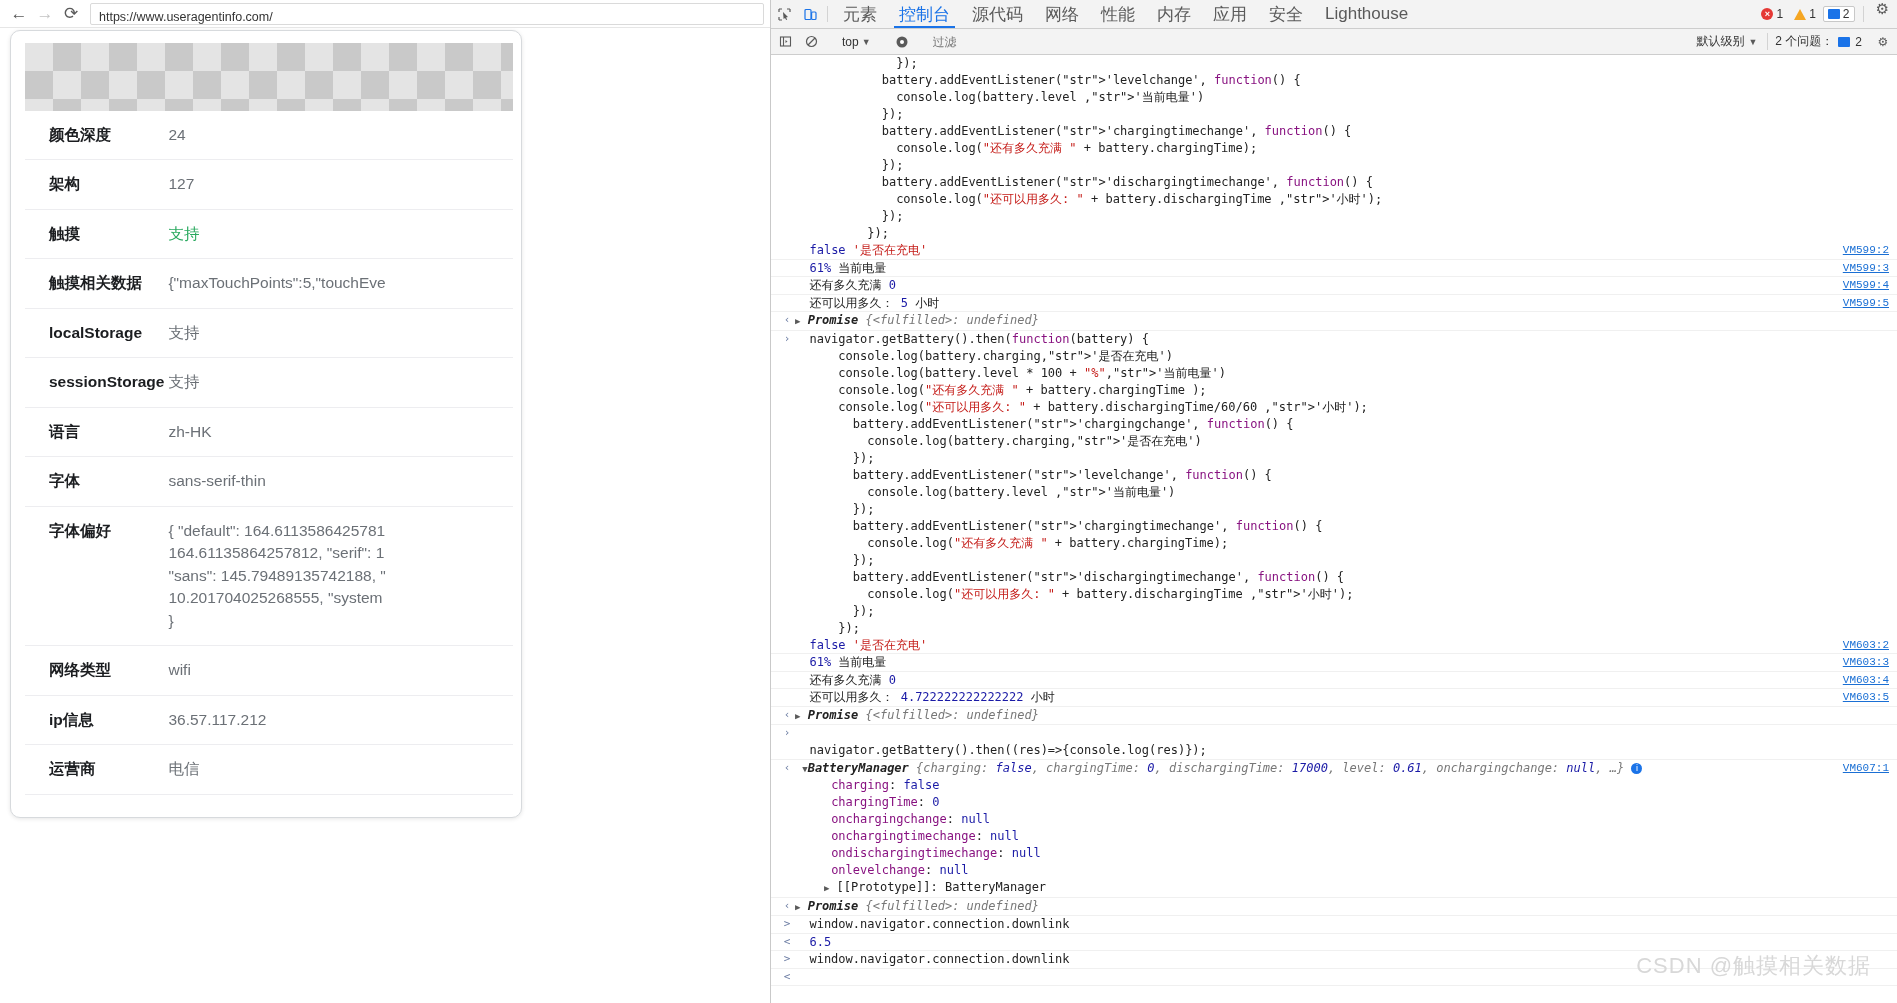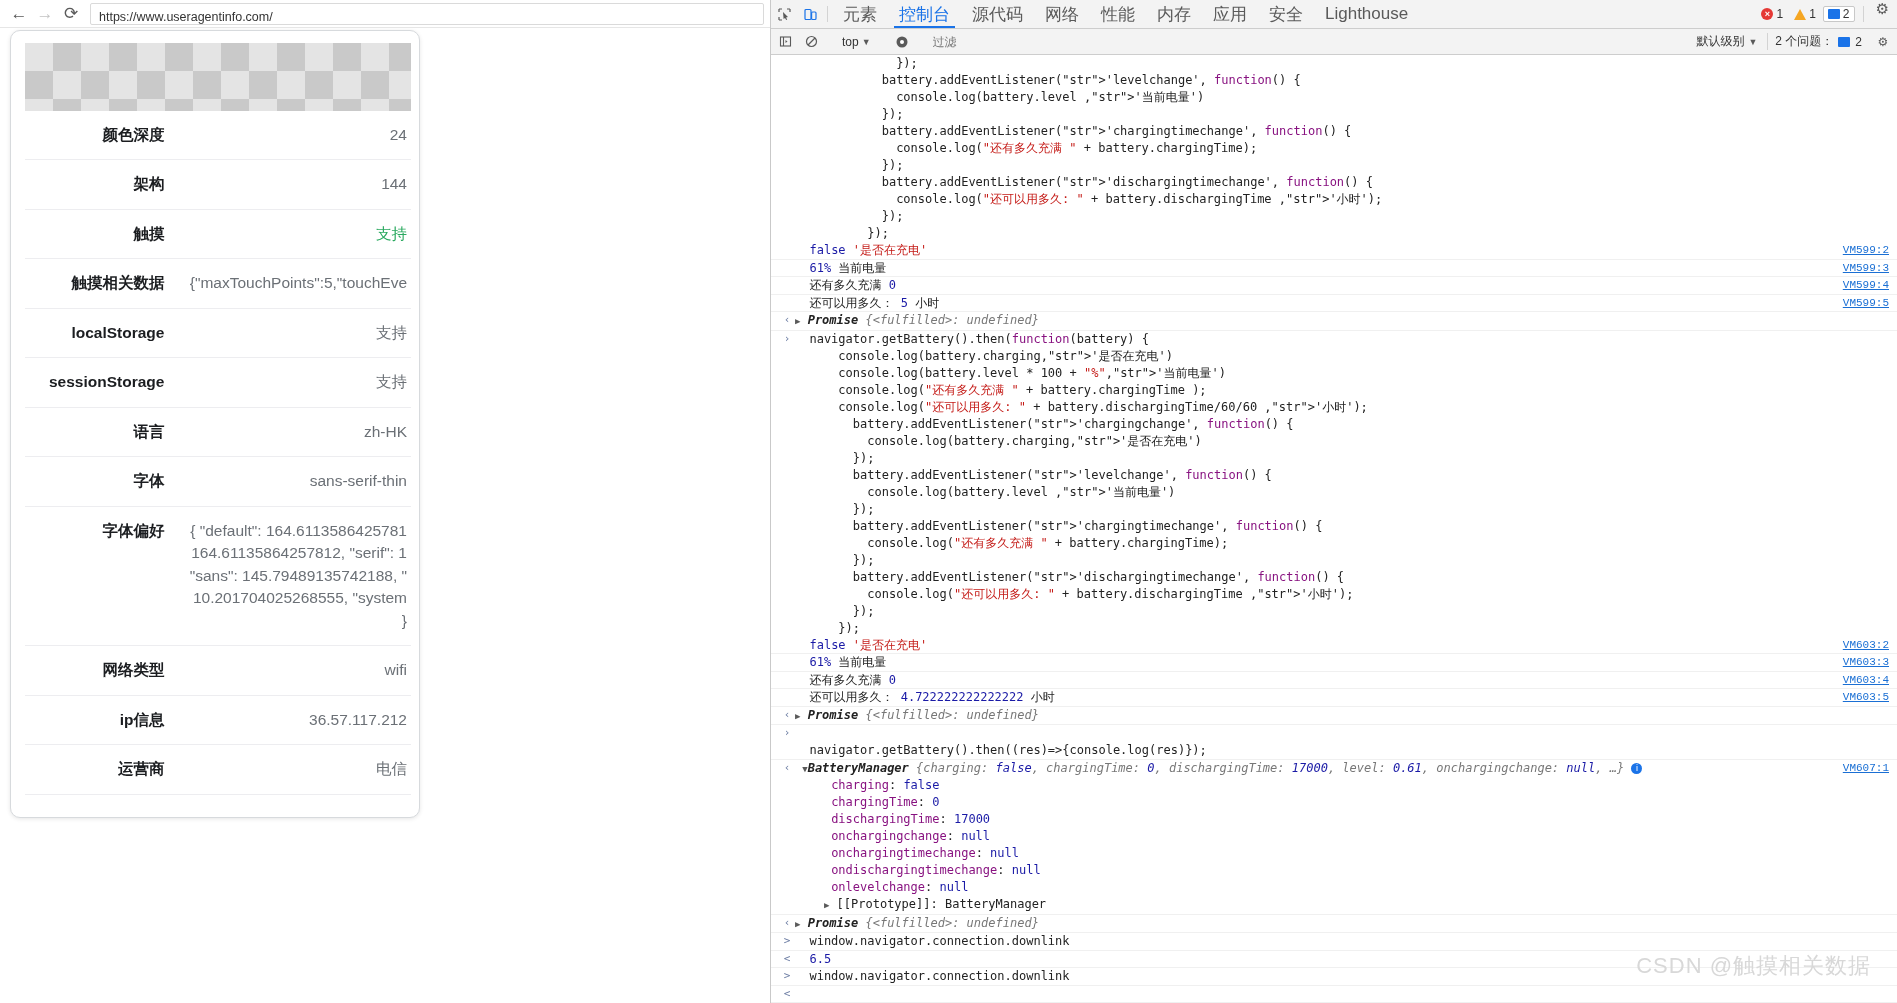--- a/index.html
+++ b/index.html
@@ -29,27 +29,26 @@
     border: 1px solid #dadada; border-radius: 2px;
     background: #fff; display: flex; align-items: flex-end;
     padding: 0 8px; font-size: 12.5px; color: #333;
     font-family: "Liberation Sans", sans-serif;
   }
 
   .page-area { position: relative; height: 975px; background: #fff; overflow: hidden; }
 
   .phone-frame {
     position: absolute; left: 10px; top: 2px;
-    width: 410px; height: 788px;
+    width: 512px; height: 788px;
     background: #fff;
     border: 1px solid #d7dadd;
     border-radius: 10px;
     box-shadow: 0 1px 4px rgba(0,0,0,.10);
     overflow: hidden;
-    text-align: right;
   }
   .phone-inner {
     position: absolute; left: 14px; top: 12px; right: 8px; bottom: 0;
     overflow: hidden;
   }
   .broken-img {
     height: 68px; width: 100%;
     background-image:
       linear-gradient(45deg, #c9c9c9 25%, transparent 25%, transparent 75%, #c9c9c9 75%),
       linear-gradient(45deg, #c9c9c9 25%, transparent 25%, transparent 75%, #c9c9c9 75%);
@@ -201,21 +200,21 @@
         <div class="phone-inner">
           <div class="broken-img"></div>
           <table class="tbl">
             <tbody id="info-rows">
                 <tr>
                   <td class="k">颜色深度</td>
                   <td class="v ">24</td>
                 </tr>
                 <tr>
                   <td class="k">架构</td>
-                  <td class="v ">144</td>
+                  <td class="v ">127</td>
                 </tr>
                 <tr>
                   <td class="k">触摸</td>
                   <td class="v ok">支持</td>
                 </tr>
                 <tr>
                   <td class="k">触摸相关数据</td>
                   <td class="v ">{"maxTouchPoints":5,"touchEve</td>
                 </tr>
                 <tr>
@@ -529,24 +528,20 @@
           <div class="cline nb">
             <div class="gutter"></div>
             <div class="cmain">     <span class="prop">charging</span>: <span class="bool">false</span></div>
           </div>
           <div class="cline nb">
             <div class="gutter"></div>
             <div class="cmain">     <span class="prop">chargingTime</span>: <span class="num">0</span></div>
           </div>
           <div class="cline nb">
             <div class="gutter"></div>
-            <div class="cmain">     <span class="prop">dischargingTime</span>: <span class="num">17000</span></div>
-          </div>
-          <div class="cline nb">
-            <div class="gutter"></div>
             <div class="cmain">     <span class="prop">onchargingchange</span>: <span class="bool">null</span></div>
           </div>
           <div class="cline nb">
             <div class="gutter"></div>
             <div class="cmain">     <span class="prop">onchargingtimechange</span>: <span class="bool">null</span></div>
           </div>
           <div class="cline nb">
             <div class="gutter"></div>
             <div class="cmain">     <span class="prop">ondischargingtimechange</span>: <span class="bool">null</span></div>
           </div>

